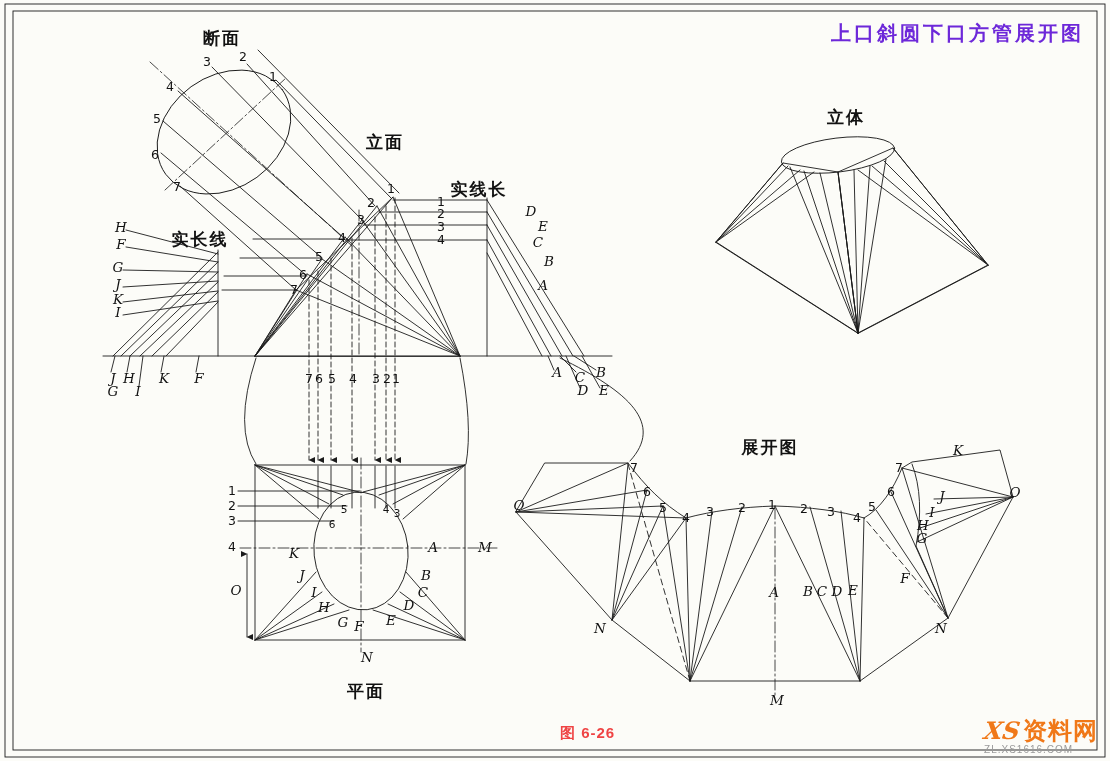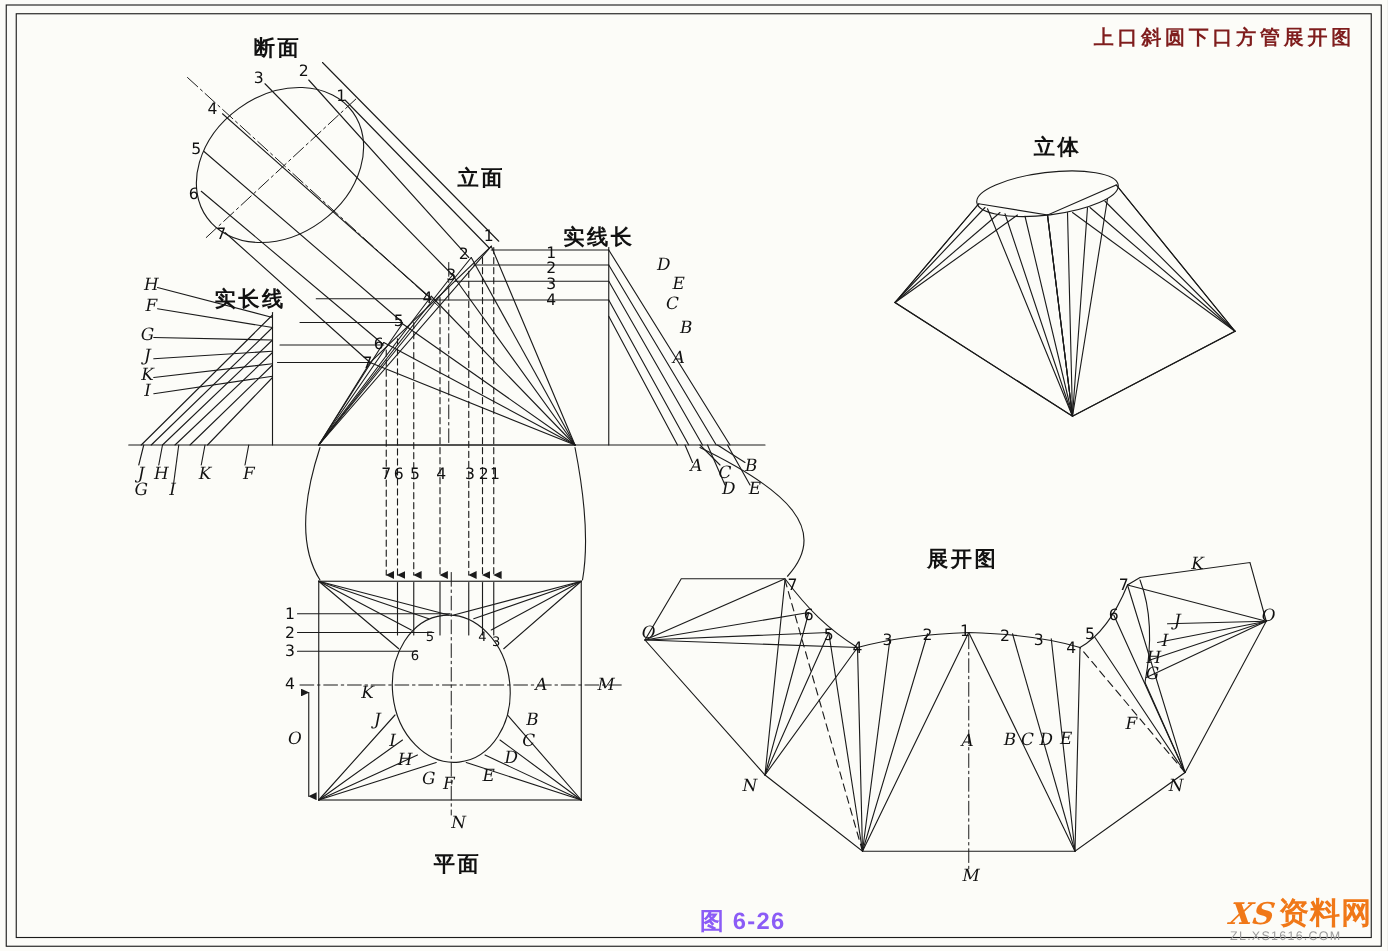--- a/index.html
+++ b/index.html
@@ -8,22 +8,22 @@
   svg{position:absolute;left:0;top:0;}
   .draw *{stroke:#1b1b1b;fill:none;stroke-width:0.9;stroke-linecap:round;}
   .cl{stroke-dasharray:11 3 2 3;stroke-width:0.8;}
   .dashp{stroke-dasharray:5 3;stroke-width:0.9;}
   .dash2{stroke-dasharray:6 4;stroke-width:0.9;}
   text{stroke:none;}
   .ann-n{font-family:"DejaVu Sans","Liberation Sans",sans-serif;font-size:12.5px;fill:#111;text-anchor:middle;}
   .ann-s{font-family:"DejaVu Sans","Liberation Sans",sans-serif;font-size:10.5px;fill:#111;text-anchor:middle;}
   .ann-l{font-family:"DejaVu Serif","Liberation Serif",serif;font-style:italic;font-size:13.5px;fill:#111;text-anchor:middle;}
   .ann-v{font-family:"Liberation Sans","DejaVu Sans",sans-serif;font-weight:bold;font-size:17px;fill:#111;text-anchor:middle;letter-spacing:2px;}
-  .page-title{position:absolute;top:20px;right:26px;font-weight:bold;font-size:16px;letter-spacing:3px;color:#7f1d1d;}
-  .caption{position:absolute;left:560px;top:724px;font-weight:bold;font-size:19px;letter-spacing:1px;color:#8b5cf6;}
+  .page-title{position:absolute;top:20px;right:26px;font-weight:bold;font-size:20px;letter-spacing:3px;color:#6d28d9;}
+  .caption{position:absolute;left:560px;top:724px;font-weight:bold;font-size:15px;letter-spacing:1px;color:#ef4444;}
   .watermark{position:absolute;right:12px;bottom:6px;line-height:1;}
   .wm-row{display:flex;align-items:flex-end;gap:3px;}
   .wm-logo{font-family:"DejaVu Serif","Liberation Serif",serif;font-style:italic;font-weight:bold;
            font-size:24px;color:#f07818;transform:skewX(-8deg);}
   .wm-name{font-weight:bold;font-size:24px;color:#f07818;letter-spacing:1px;}
   .wm-url{font-size:10px;color:#9a9a9a;text-align:left;margin-top:2px;letter-spacing:1px;}
 </style>
 </head>
 <body>
 

